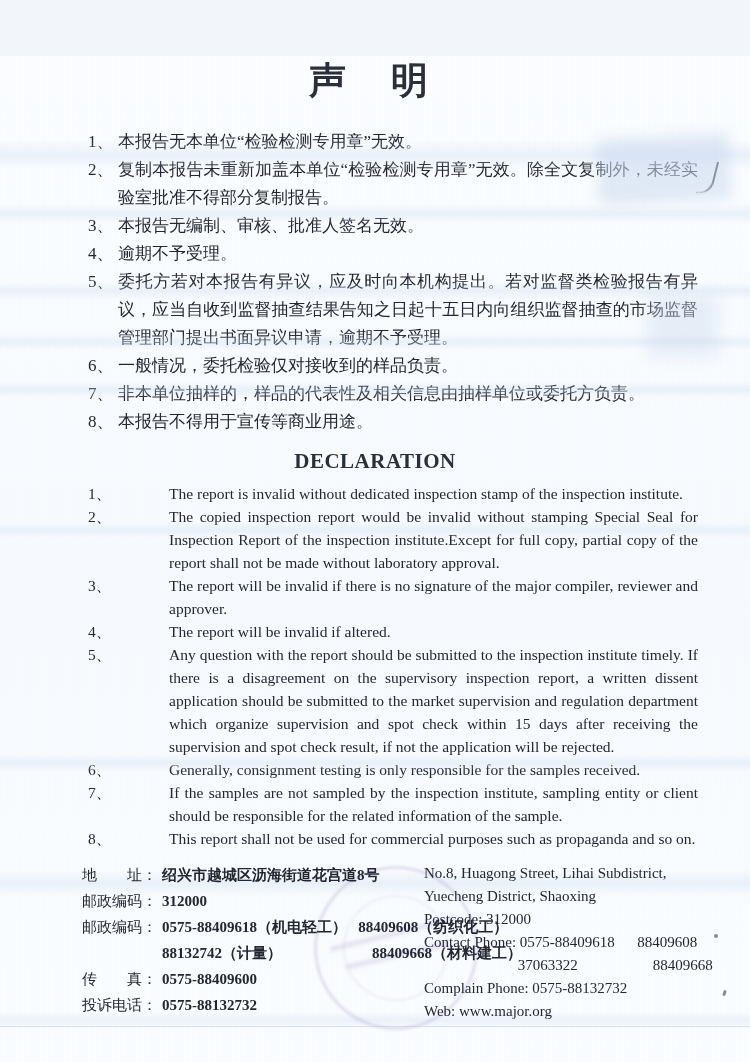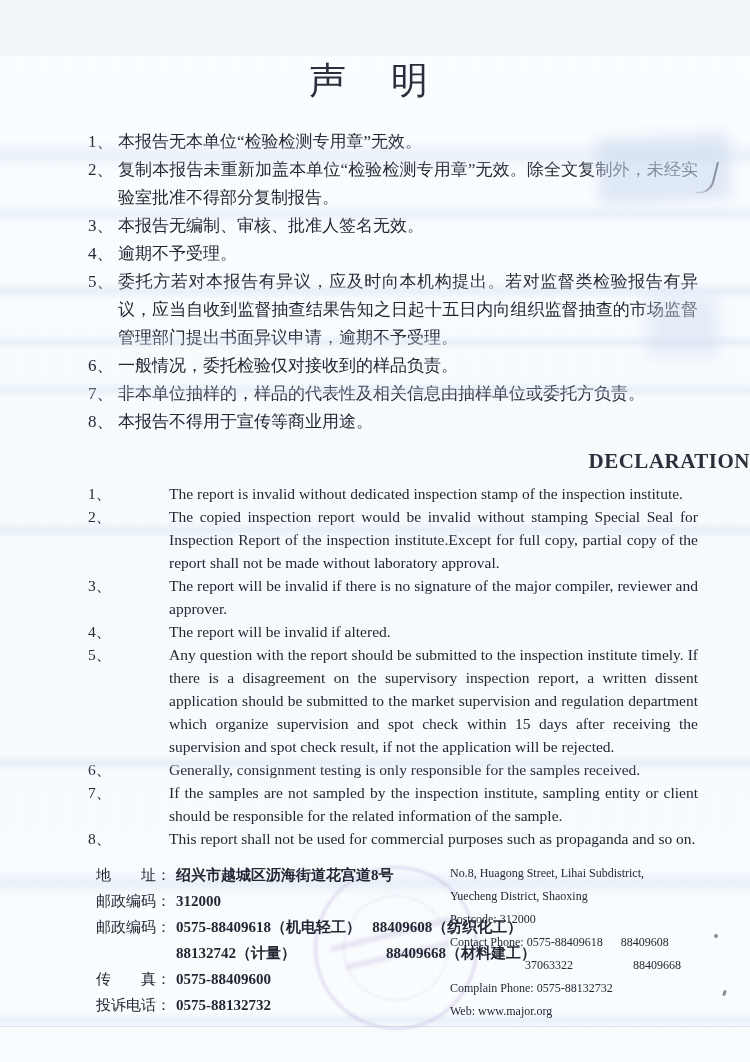--- a/index.html
+++ b/index.html
@@ -20,55 +20,54 @@
   }
   .band{position:absolute;left:0;right:0;pointer-events:none;
     background:linear-gradient(180deg, rgba(206,221,241,0) 0%, rgba(203,219,240,0.35) 50%, rgba(206,221,241,0) 100%);}
   .b1{top:84px;height:30px}.b2{top:148px;height:20px}.b3{top:226px;height:18px}
   .b4{top:278px;height:16px}.b5{top:326px;height:16px}.b6{top:466px;height:16px}
   .b7{top:698px;height:18px}.b8{top:814px;height:26px}.b9{top:956px;height:16px}
   .title-cn{
     margin:56px 9px 0 0;
     text-align:center;
     font-size:37px;
-    font-weight:400;
+    font-weight:700;
     letter-spacing:4px;
     color:#2a2f3c;
   }
   .cn-list{
     margin:22px 52px 0 88px;
     font-size:17px;
     line-height:28px;
   }
   .li{display:flex;}
   .cn-list .num{flex:none;width:30px;}
   .cn-list .txt{flex:1;text-align:justify;}
   .title-en{
     margin:13px 0 0 0;
-    text-align:right;
+    text-align:center;
     font-size:21px;
     font-weight:bold;
     letter-spacing:0.5px;
     color:#2a2f3c;
   }
   .en-list{
     margin:8px 52px 0 88px;
     font-size:15.5px;
     line-height:23px;
   }
   .en-list .num{flex:none;width:34px;}
   .en-list .txt{flex:1;text-align:justify;margin-left:47px;}
   .footer{
     position:absolute;
-    left:96px;top:806px;right:20px;
+    left:82px;top:806px;right:20px;
     display:flex;
-    gap:12px;
   }
   .footer-cn{width:342px;flex:none;font-size:15px;line-height:26px;}
-  .footer-en{flex:1;font-size:12px;line-height:23px;}
+  .footer-en{flex:1;font-size:15px;line-height:23px;}
   .frow{display:flex;}
   .flabel{flex:none;display:inline-block;min-width:80px;letter-spacing:0;}
   .fval{white-space:pre;font-weight:bold;}
   .fen-line{white-space:pre;}
   
   .stamp{
     position:absolute;left:314px;top:810px;width:158px;height:158px;
     border:3px solid rgba(163,148,205,0.28);
     border-radius:50%;
     transform:rotate(-10deg);

